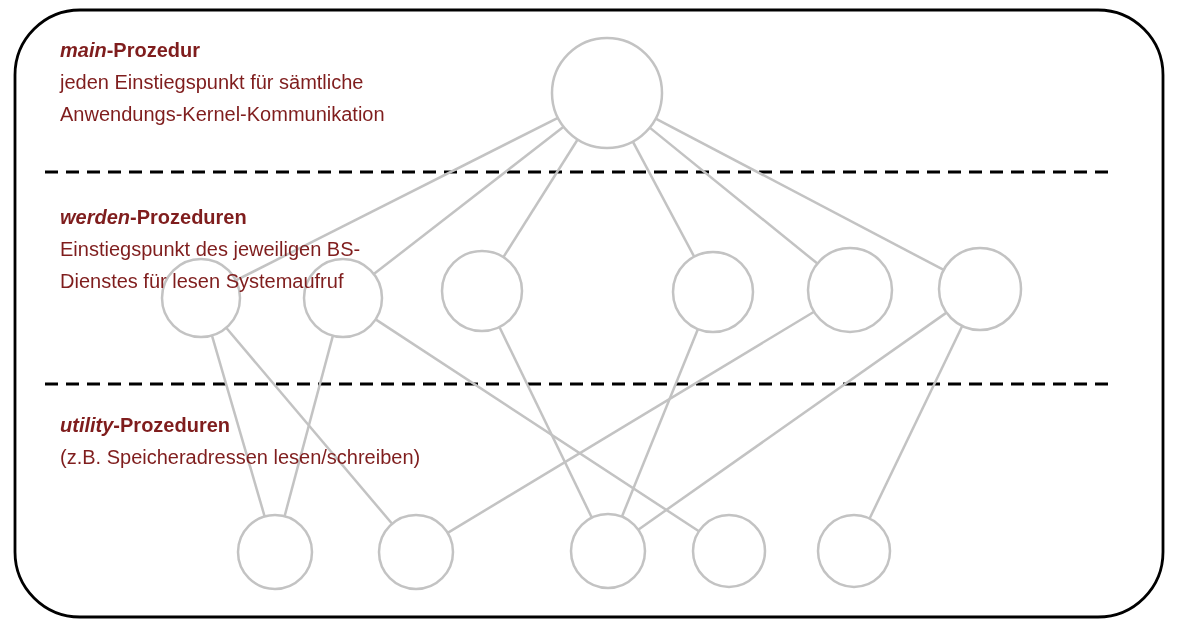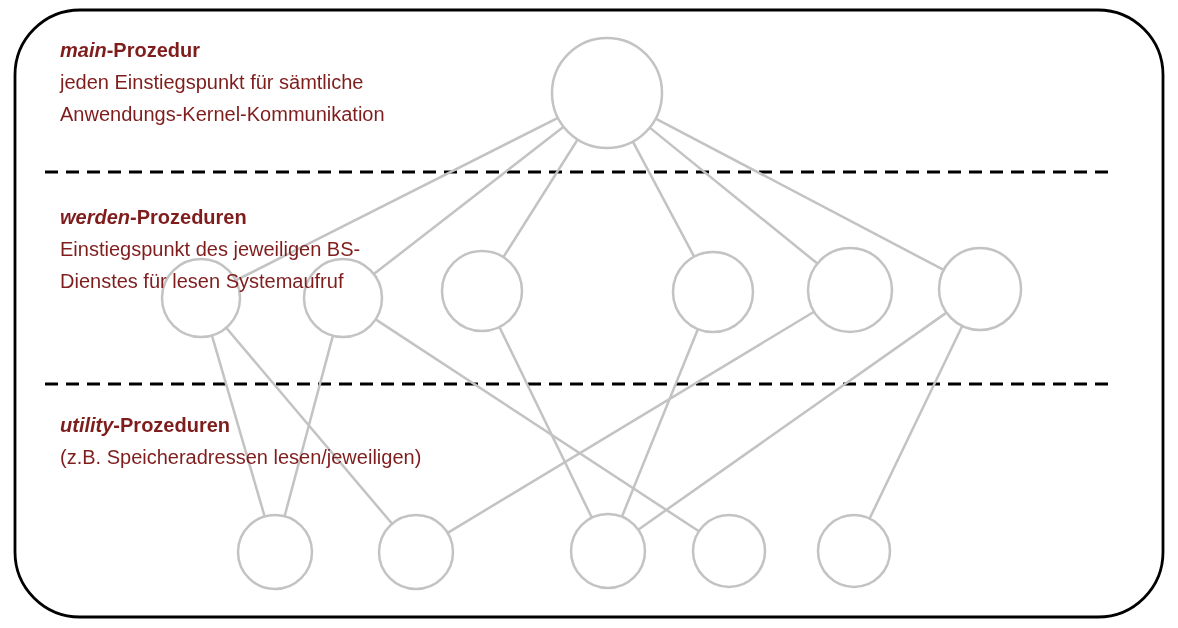--- a/index.html
+++ b/index.html
@@ -59,15 +59,15 @@
   </div>
 
   <div class="sec sec1">
     <div class="sec-title"><em>werden</em><span>-Prozeduren</span></div>
     <div class="sec-line">Einstiegspunkt des jeweiligen BS-</div>
     <div class="sec-line">Dienstes für lesen Systemaufruf</div>
   </div>
 
   <div class="sec sec2">
     <div class="sec-title"><em>utility</em><span>-Prozeduren</span></div>
-    <div class="sec-line">(z.B. Speicheradressen lesen/jeweiligen)</div>
+    <div class="sec-line">(z.B. Speicheradressen lesen/schreiben)</div>
   </div>
 </div>
 
 </body></html>

